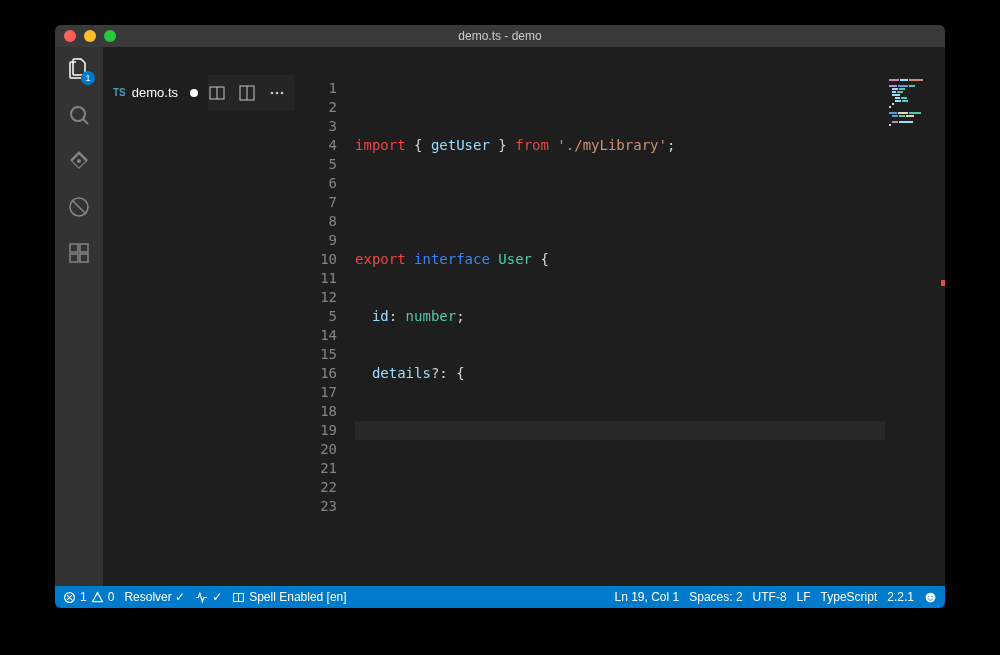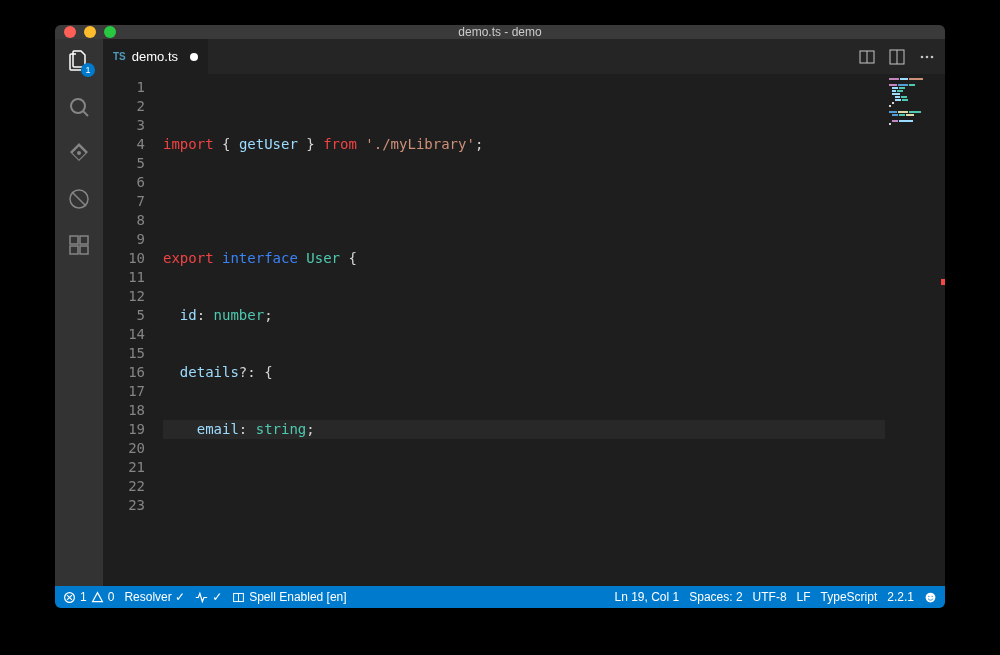--- a/index.html
+++ b/index.html
@@ -18,21 +18,21 @@
     width: 890px;
     height: 583px;
     background: #1e1e1e;
     border-radius: 6px;
     box-shadow: 0 10px 40px rgba(0,0,0,0.9);
     display: flex;
     flex-direction: column;
     overflow: hidden;
   }
   .titlebar {
-    height: 14px;
+    height: 22px;
     background: #3a3a3a;
     display: flex;
     align-items: center;
     position: relative;
     flex-shrink: 0;
   }
   .traffic-lights {
     display: flex;
     gap: 8px;
     padding-left: 9px;
@@ -91,22 +91,23 @@
     border-radius: 8px;
     display: flex;
     align-items: center;
     justify-content: center;
     font-family: -apple-system, sans-serif;
     padding: 0 3px;
   }
   .editor-area {
     flex: 1;
     display: flex;
-    flex-direction: column;
+    flex-direction: row;
     min-width: 0;
+    margin-top: 28px;
   }
   .tabbar {
     height: 35px;
     background: #252526;
     display: flex;
     align-items: stretch;
   }
   .tab {
     display: flex;
     align-items: center;
@@ -320,21 +321,20 @@
             <div>23</div>
         </div>
 
         <div class="code">
           <div class="current-line" style="top:346px"></div>
           <div class="codeline"><span class="kw2">import</span><span class="pun"> { </span><span class="var">getUser</span><span class="pun"> } </span><span class="kw2">from</span><span class="str"> './myLibrary'</span><span class="pun">;</span></div>
           <div class="codeline"></div>
           <div class="codeline"><span class="kw2">export</span><span class="kw"> interface</span><span class="type"> User</span><span class="pun"> {</span></div>
           <div class="codeline"><span class="var">  id</span><span class="pun">: </span><span class="type">number</span><span class="pun">;</span></div>
           <div class="codeline"><span class="var">  details</span><span class="pun">?</span><span class="pun">: </span><span class="pun">{</span></div>
-          <div class="codeline"><span class="var">    email</span><span class="pun">: </span><span class="type">string</span><span class="pun">;</span></div>
           
           
           
           
           
           
           
           
           
           

